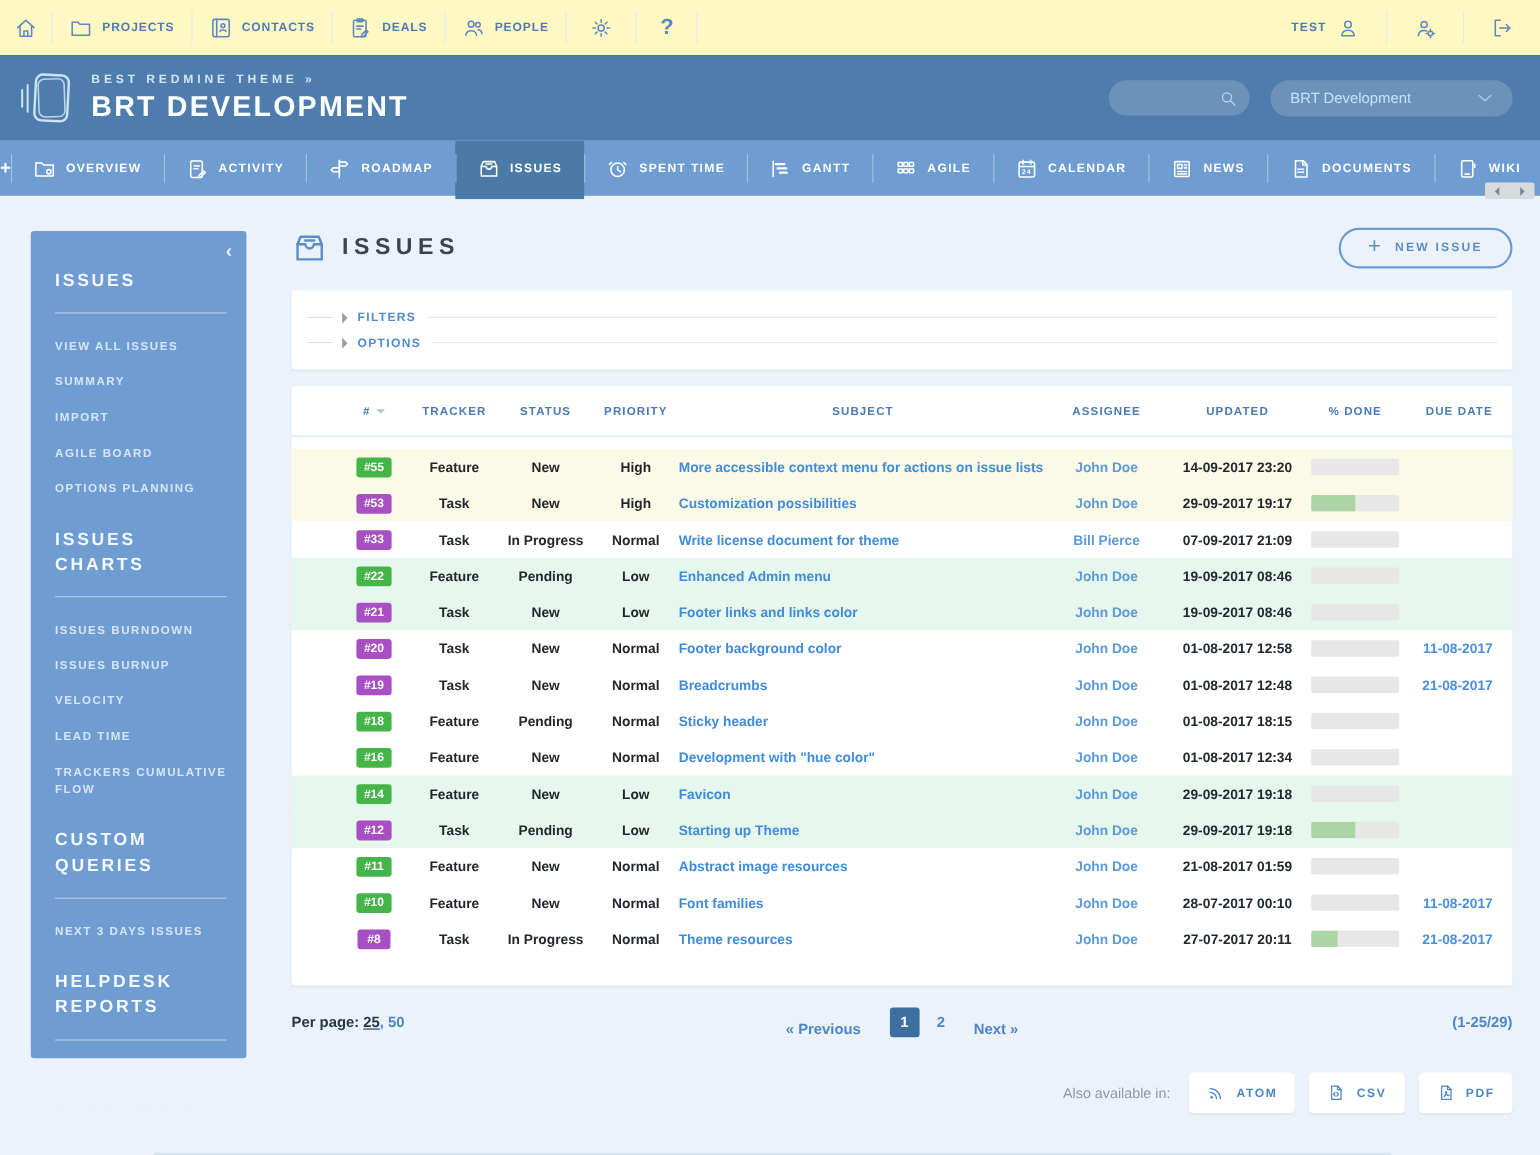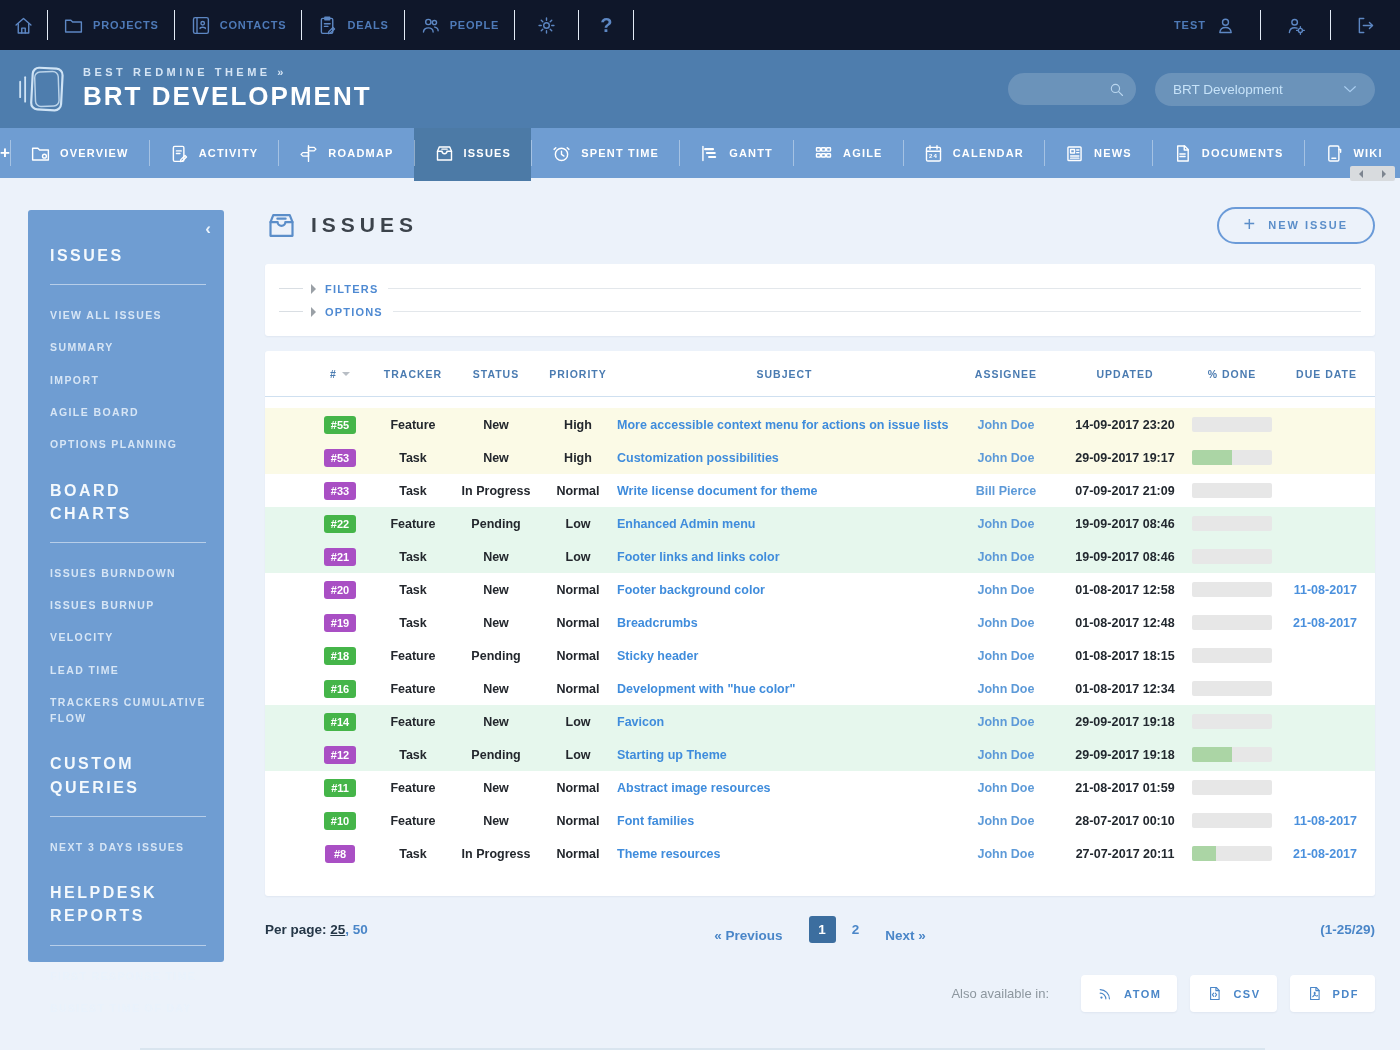--- a/index.html
+++ b/index.html
@@ -7,21 +7,21 @@
   body {
     font-family: "Liberation Sans", sans-serif;
     background:#ecf2fa;
     position:relative;
   }
   .icon { display:inline-flex; align-items:center; justify-content:center; }
   .icon svg { display:block; }
 
   
   .topbar {
-    height:50px; background:#0f172a; display:flex; align-items:center;
+    height:50px; background:#fef9c3; display:flex; align-items:center;
     color:#5d87c3;
   }
   .tb-item {
     display:flex; align-items:center; gap:9px; padding:0 15px; height:30px;
     border-right:1px solid #e2eaf5; cursor:pointer;
   }
   .tb-item.tb-home { padding:0 13px; }
   .tb-item.tb-small { padding:0 21px; }
   .tb-item .icon svg { width:21px; height:21px; }
   .tb-label { font-size:11px; font-weight:bold; letter-spacing:0.8px; color:#4e7ab8; }
@@ -168,21 +168,21 @@
   .pager { display:flex; align-items:flex-end; gap:26px; font-size:13.5px; color:#4a86c8; font-weight:600; }
   .pager .nav-link { cursor:pointer; }
   .page-num { cursor:pointer; }
   .page-num.current {
     width:27px; height:27px; background:#3c6e9f; border-radius:3px; color:#fff; font-weight:bold;
     display:inline-flex; align-items:center; justify-content:center; cursor:default;
   }
   .range { text-align:right; font-size:13.5px; color:#4a86c8; font-weight:600; }
 
   
-  .export-row { margin-top:32px; display:flex; justify-content:flex-end; align-items:center; gap:30px; }
+  .export-row { margin-top:32px; display:flex; justify-content:flex-end; align-items:center; gap:15px; }
   .export-label { font-size:13px; color:#8d979f; margin-right:2px; }
   .export-btn {
     background:#fff; border:none; border-radius:4px; padding:10px 16px; color:#4a86c8;
     font-family:"Liberation Sans",sans-serif; font-size:11px; font-weight:bold; letter-spacing:1.5px;
     display:flex; align-items:center; gap:10px; cursor:pointer; box-shadow:0 1px 2px rgba(60,90,130,0.08);
   }
   .export-btn .icon svg { width:17px; height:17px; }
 
   .footer-line { position:absolute; bottom:0; left:140px; width:1125px; height:2px; background:#d9e5ef; }
 </style>
@@ -453,21 +453,21 @@
         <div class="sb-section">
     <div class="sb-heading">ISSUES</div>
     <div class="sb-divider"></div>
           <div class="sb-link">VIEW ALL ISSUES</div>
           <div class="sb-link">SUMMARY</div>
           <div class="sb-link">IMPORT</div>
           <div class="sb-link">AGILE BOARD</div>
           <div class="sb-link">OPTIONS PLANNING</div>
         </div>
         <div class="sb-section">
-    <div class="sb-heading">BOARD CHARTS</div>
+    <div class="sb-heading">ISSUES CHARTS</div>
     <div class="sb-divider"></div>
           <div class="sb-link">ISSUES BURNDOWN</div>
           <div class="sb-link">ISSUES BURNUP</div>
           <div class="sb-link">VELOCITY</div>
           <div class="sb-link">LEAD TIME</div>
           <div class="sb-link">TRACKERS CUMULATIVE FLOW</div>
         </div>
         <div class="sb-section">
     <div class="sb-heading">CUSTOM QUERIES</div>
     <div class="sb-divider"></div>

